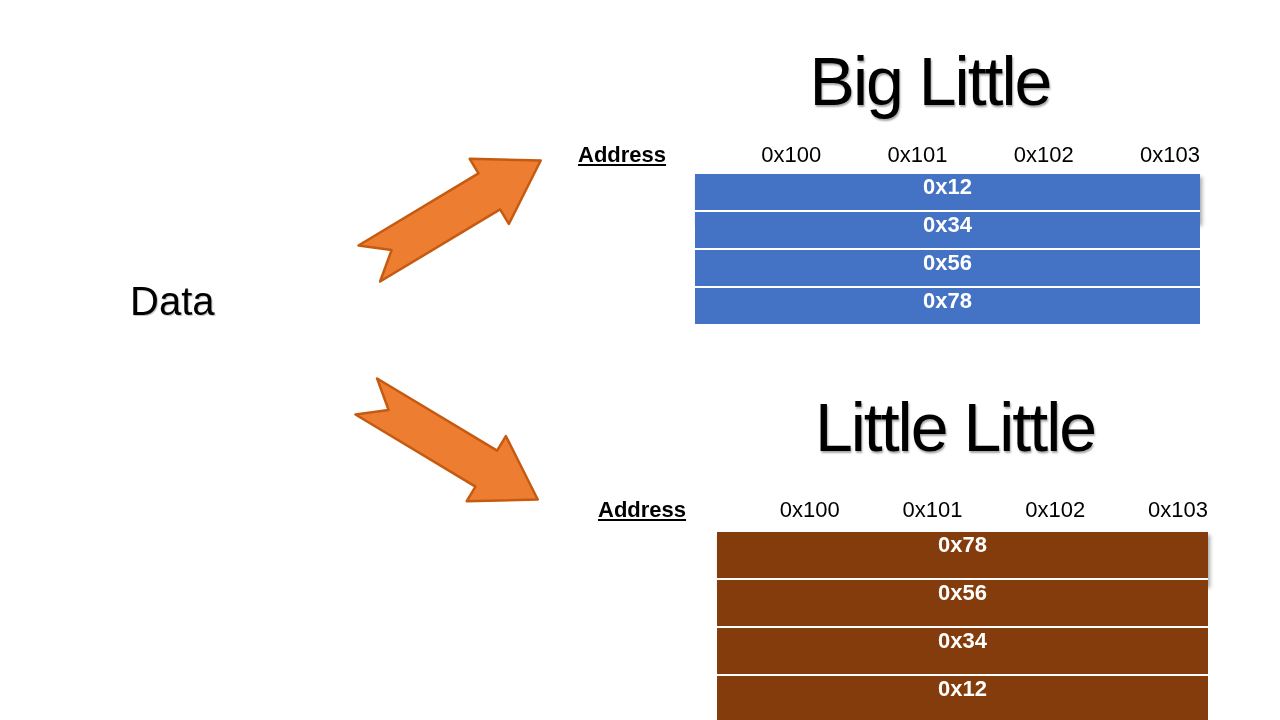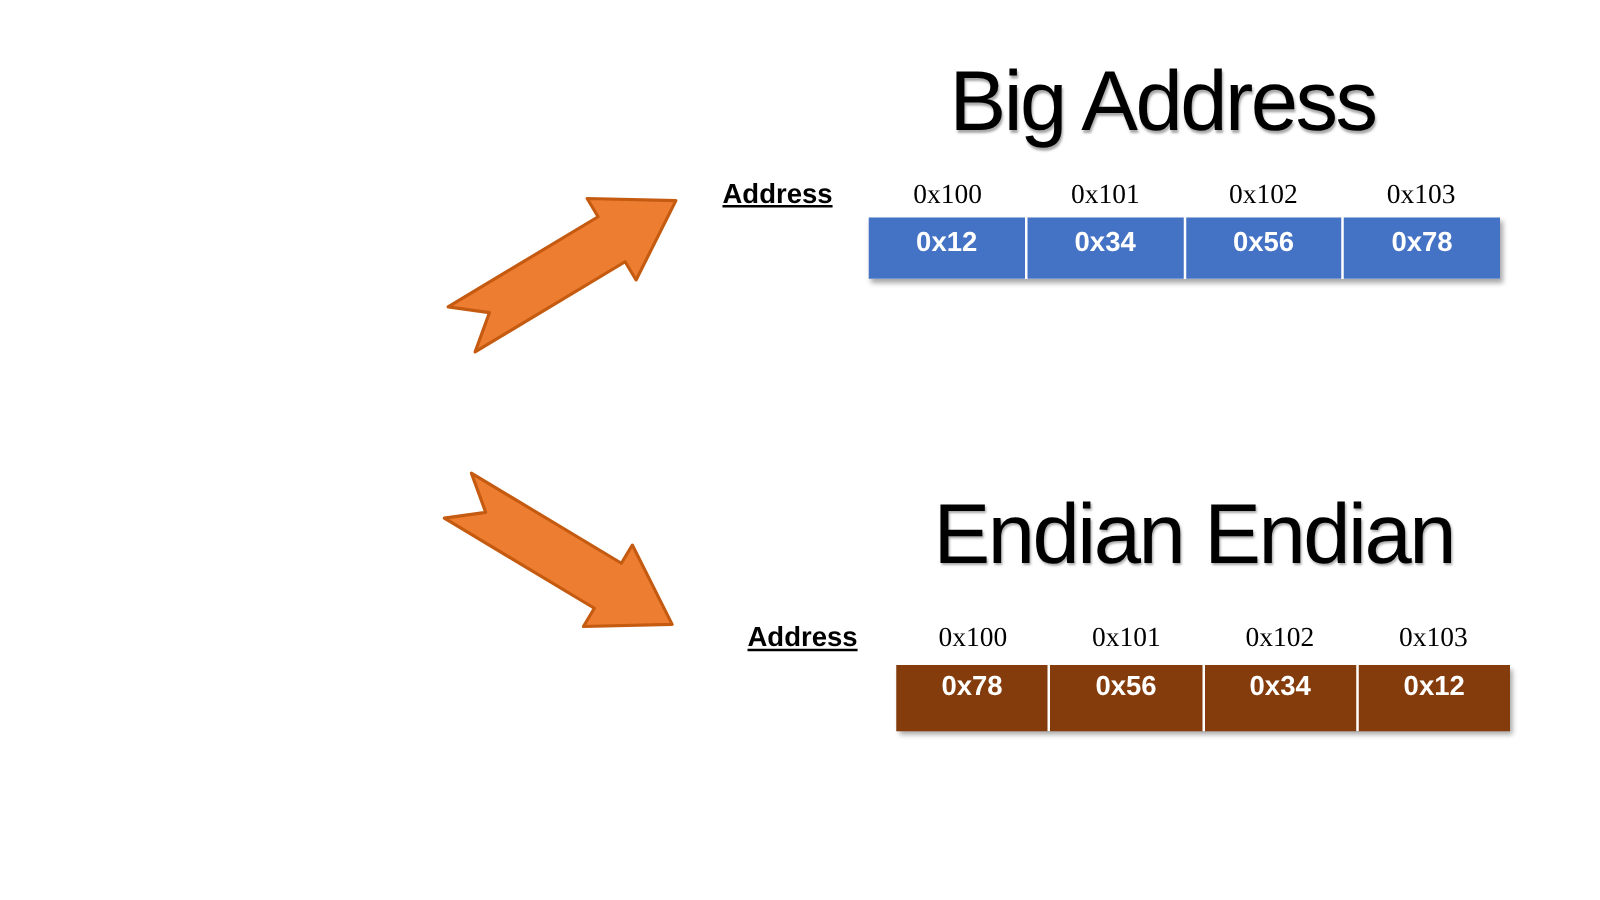--- a/index.html
+++ b/index.html
@@ -46,27 +46,28 @@
   .addr-label-little { left: 598px; top: 498px; }
 
   .addr-row {
     position: absolute;
     display: flex;
     font-size: 22px;
     line-height: 24px;
   }
   .addr-row-big    { left: 695px; top: 143px; width: 505px; }
   .addr-row-little { left: 717px; top: 498px; width: 491px; }
-  .addr-row span { flex: 1; text-align: center; font-family: Liberation Serif, serif; }
+  .addr-row span { flex: 1; text-align: right; }
 
   .mem-row {
     position: absolute;
     display: flex;
     gap: 2px;
     box-shadow: 2px 3px 4px rgba(0,0,0,0.35);
+    flex-direction: column;
   }
   .mem-row-big    { left: 695px; top: 174px; width: 505px; height: 49px; }
   .mem-row-little { left: 717px; top: 532px; width: 491px; height: 53px; }
   .cell {
     flex: 1;
     display: flex;
     align-items: center;
     justify-content: center;
     color: #ffffff;
     font-size: 22px;
@@ -77,53 +78,54 @@
 
   .arrow-svg { position: absolute; }
   .arrow-svg polygon { stroke-width: 2.5px; stroke-linejoin: round; }
 </style>
 </head>
 <body>
 
 <div class="slide">
 
   <div class="data-block">
+    <div>Data</div>
   </div>
 
   <svg class="arrow-svg" style="left:355px; top:140px;" width="210" height="150" viewBox="0 0 210 150">
     <g transform="translate(100,72) rotate(-31)">
       <polygon points="-100,-21 40,-21 40,-38 100,0 40,38 40,21 -100,21 -74,0" fill="#ED7D31" style="stroke: rgb(197, 90, 17);"></polygon>
     </g>
   </svg>
 
   <svg class="arrow-svg" style="left:352px; top:376px;" width="210" height="150" viewBox="0 0 210 150">
     <g transform="translate(100,72) rotate(31)">
       <polygon points="-100,-21 40,-21 40,-38 100,0 40,38 40,21 -100,21 -74,0" fill="#ED7D31" style="stroke: rgb(197, 90, 17);"></polygon>
     </g>
   </svg>
 
-  <div class="title title-big">Big Address</div>
+  <div class="title title-big">Big Little</div>
 
   <div class="addr-label addr-label-big">Address</div>
 
   <div class="addr-row addr-row-big">
     <span>0x100</span>
     <span>0x101</span>
     <span>0x102</span>
     <span>0x103</span>
   </div>
 
   <div class="mem-row mem-row-big">
     <div class="cell" style="background-color: rgb(68, 114, 196);">0x12</div>
     <div class="cell" style="background-color: rgb(68, 114, 196);">0x34</div>
     <div class="cell" style="background-color: rgb(68, 114, 196);">0x56</div>
     <div class="cell" style="background-color: rgb(68, 114, 196);">0x78</div>
   </div>
 
-  <div class="title title-little">Endian Endian</div>
+  <div class="title title-little">Little Little</div>
 
   <div class="addr-label addr-label-little">Address</div>
 
   <div class="addr-row addr-row-little">
     <span>0x100</span>
     <span>0x101</span>
     <span>0x102</span>
     <span>0x103</span>
   </div>
 

